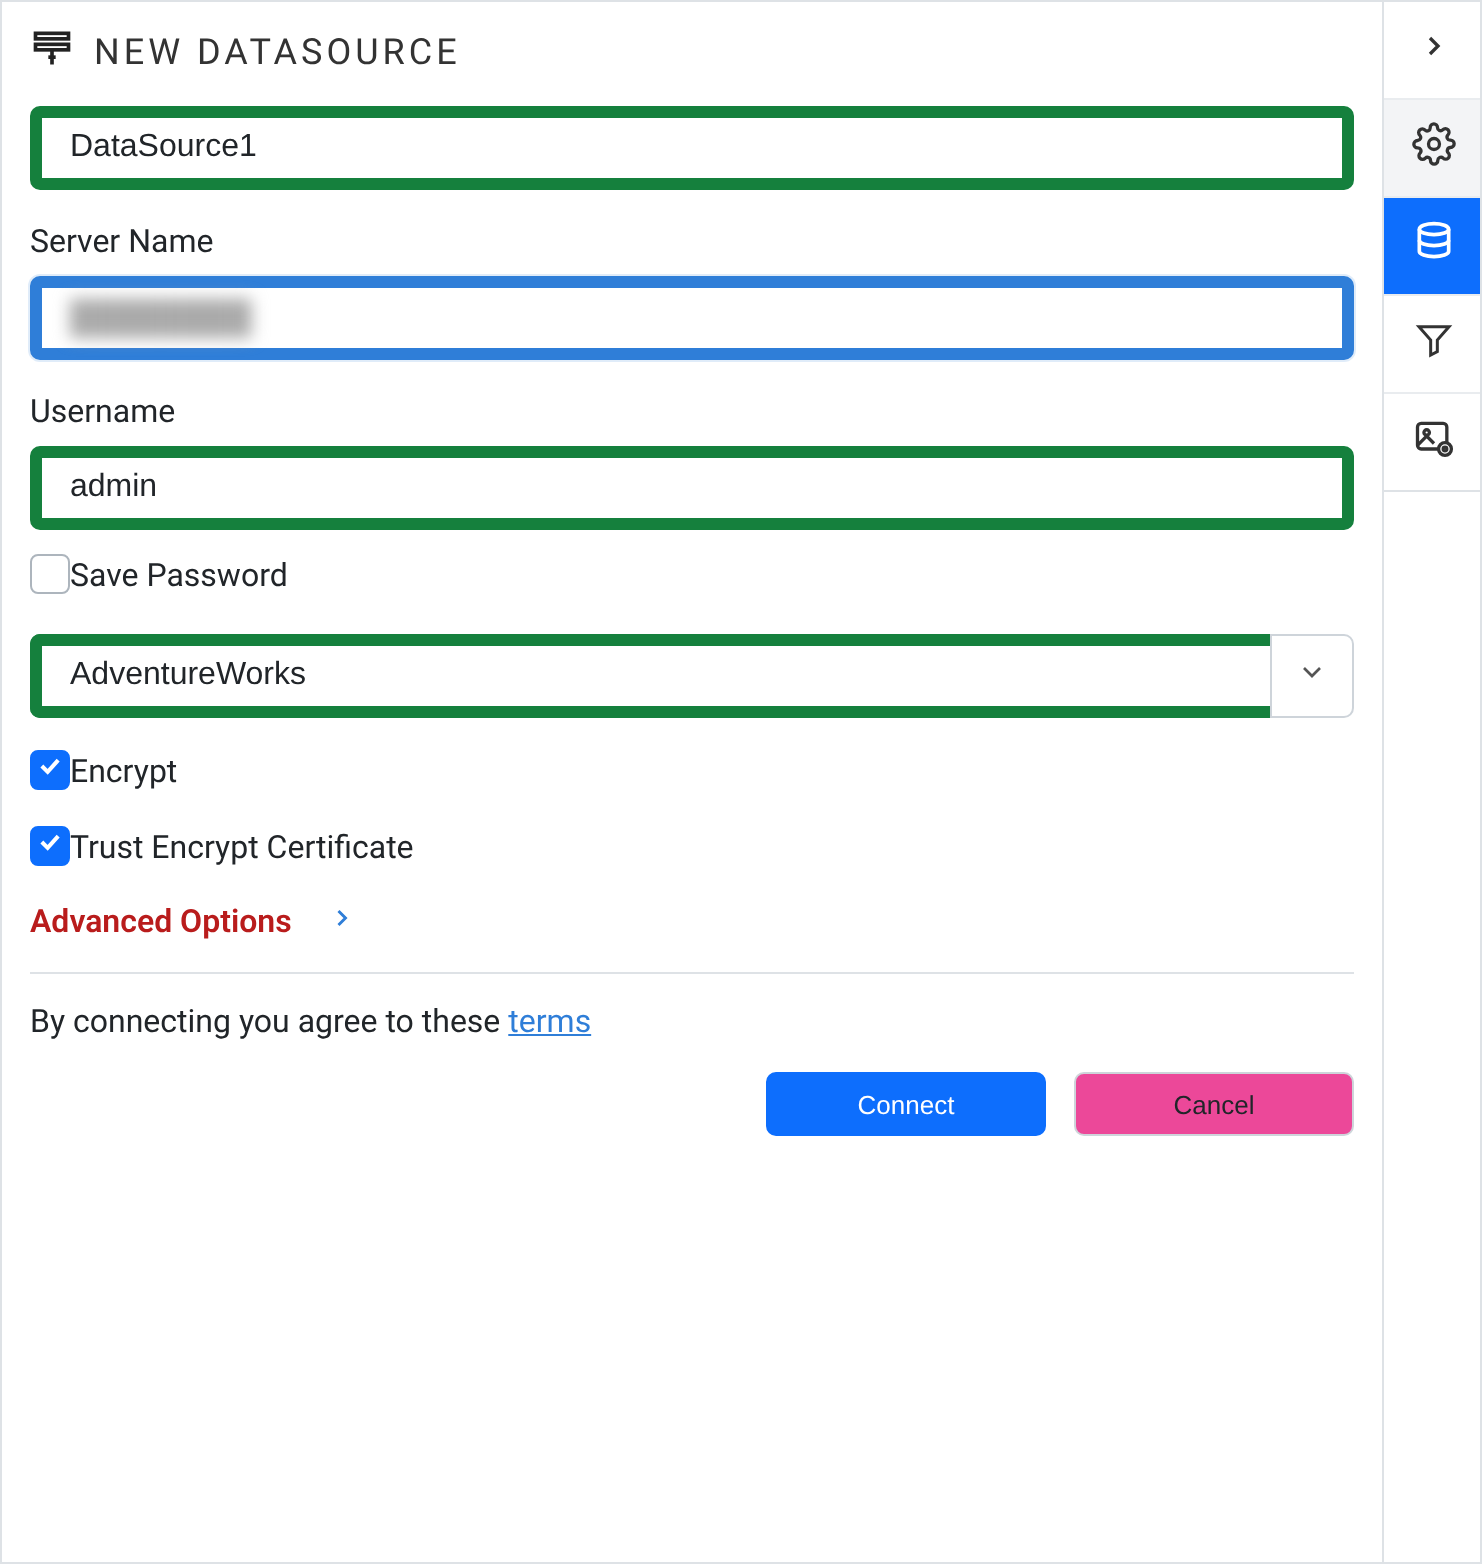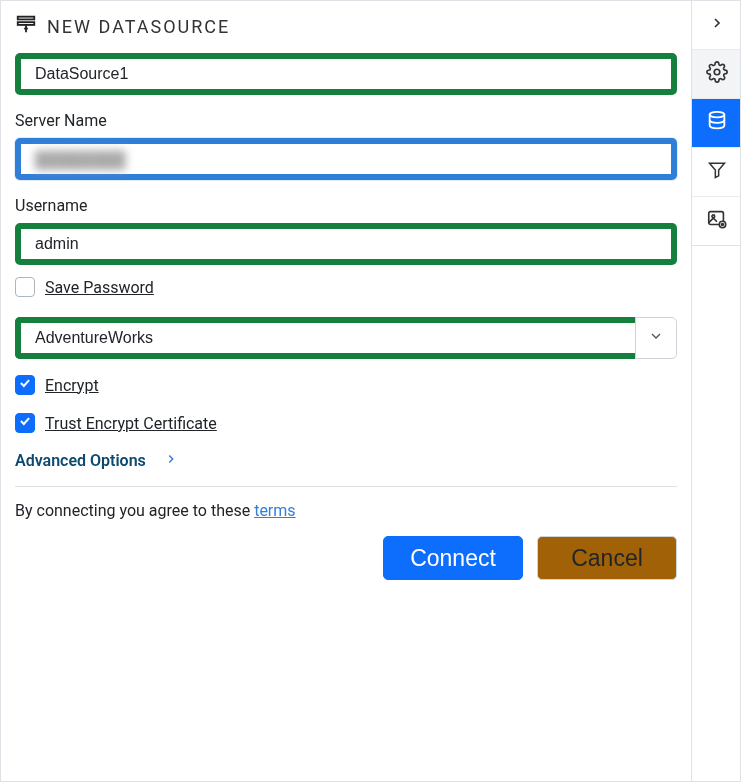--- a/index.html
+++ b/index.html
@@ -90,23 +90,21 @@
       border-bottom-right-radius: 5px;
       background: #fff;
       display: flex;
       align-items: center;
       justify-content: center;
       cursor: pointer;
     }
     .checkbox-row {
       display: flex;
       align-items: center;
-      gap: 10px;
       margin-bottom: 18px;
-      text-decoration: underline;
     }
     .checkbox {
       width: 20px;
       height: 20px;
       border: 1.5px solid #adb5bd;
       border-radius: 4px;
       background: #fff;
       display: flex;
       align-items: center;
       justify-content: center;
@@ -117,21 +115,21 @@
       border-color: #0d6efd;
     }
     .checkbox-label {
       font-size: 16px;
       color: #212529;
     }
     .advanced-link {
       display: inline-flex;
       align-items: center;
       gap: 18px;
-      color: #0c4a6e;
+      color: #b91c1c;
       font-size: 16px;
       font-weight: 600;
       cursor: pointer;
       margin-bottom: 16px;
     }
     .divider {
       border: none;
       border-top: 1px solid #dee2e6;
       margin-bottom: 14px;
     }
@@ -146,34 +144,34 @@
       cursor: pointer;
       text-align: center;
     }
     .button-row {
       display: flex;
       justify-content: flex-end;
       gap: 14px;
     }
     .btn {
       min-width: 140px;
-      height: 44px;
+      height: 32px;
       padding: 0 20px;
-      font-size: 23px;
+      font-size: 13px;
       border-radius: 5px;
       cursor: pointer;
       border: 1px solid transparent;
     }
     .btn-primary {
       background: #0d6efd;
       color: #fff;
       border-color: #0d6efd;
     }
     .btn-secondary {
-      background: #a16207;
+      background: #ec4899;
       color: #212529;
       border-color: #ced4da;
     }
     .sidebar-btn {
       width: 49px;
       height: 49px;
       display: flex;
       align-items: center;
       justify-content: center;
       cursor: pointer;

